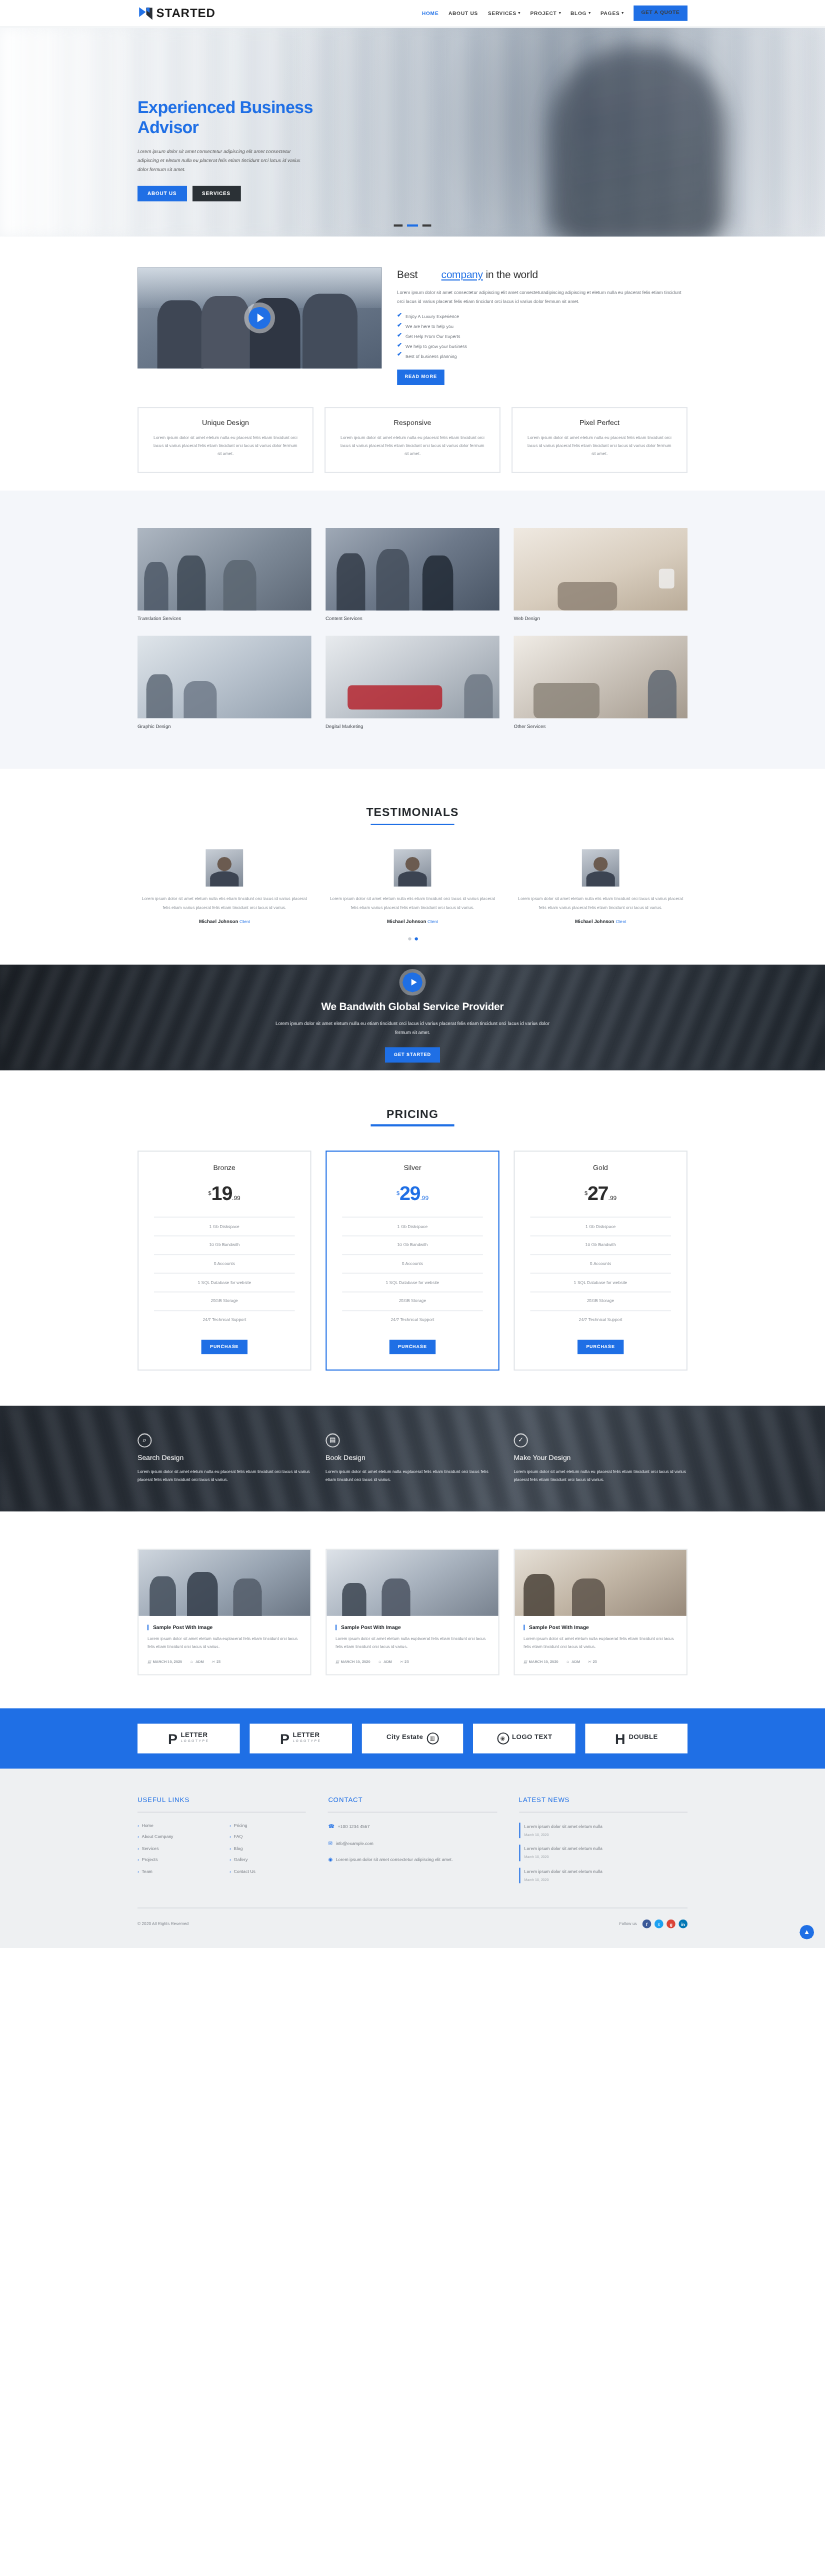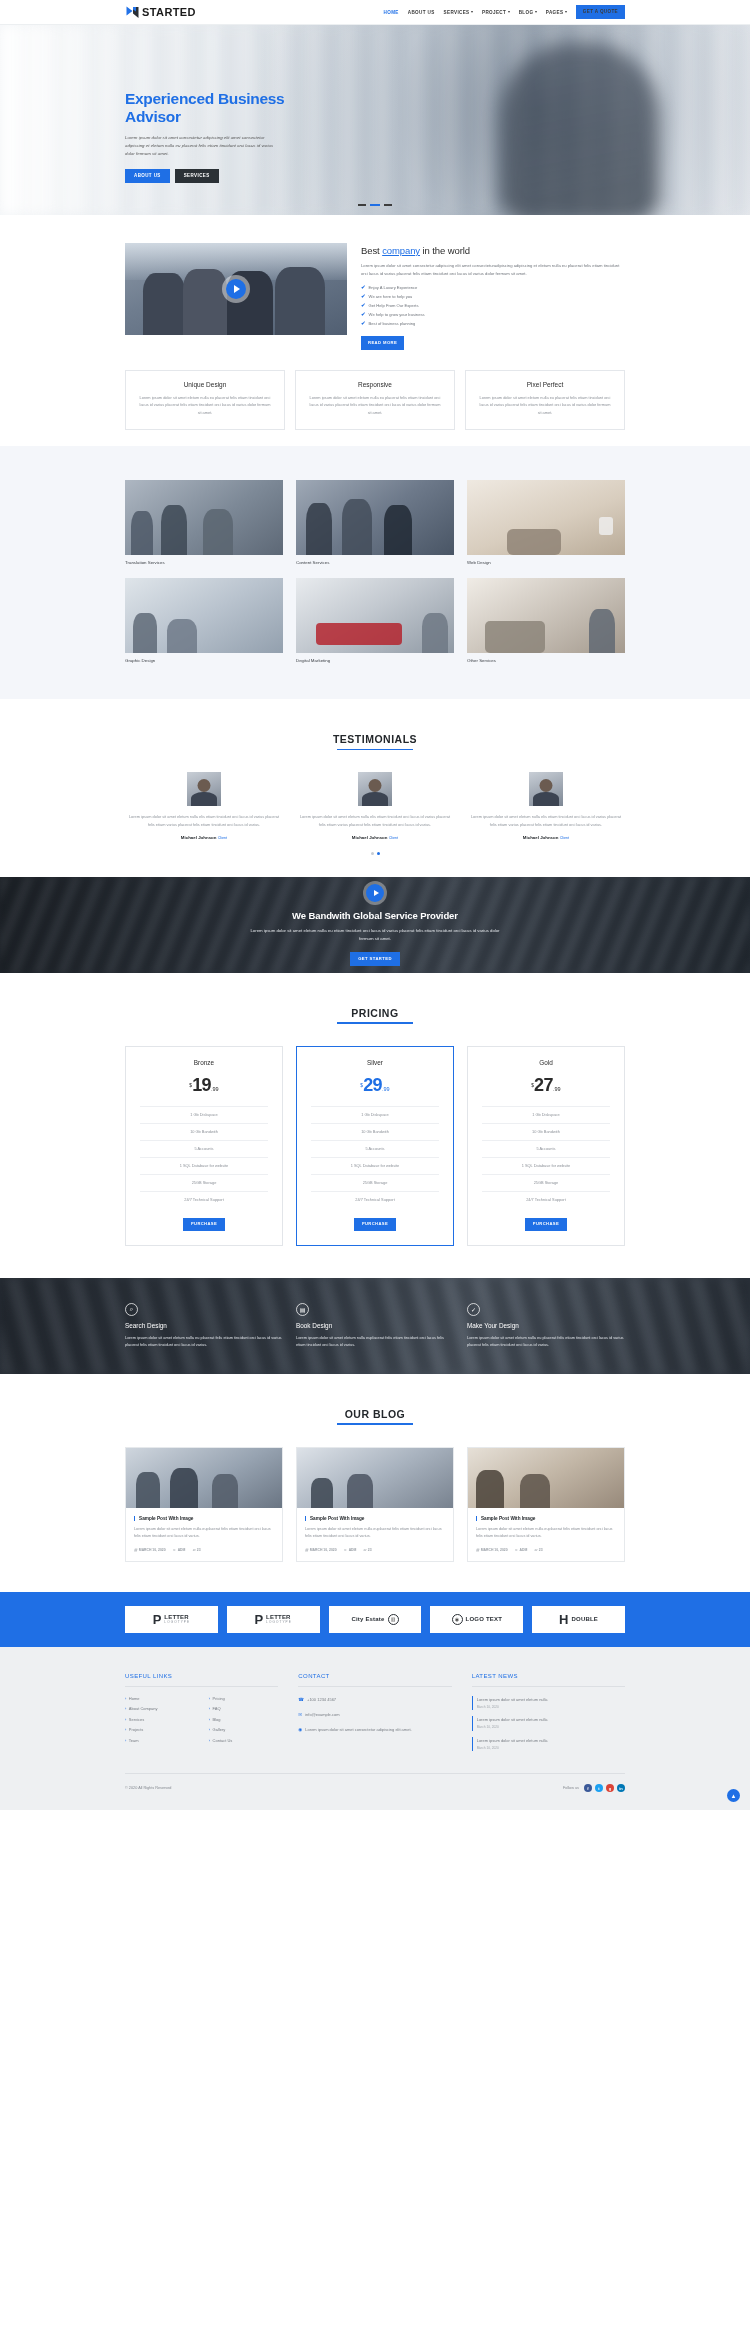--- a/index.html
+++ b/index.html
@@ -95,21 +95,21 @@
   .about-img .p4 { left:150px; width:50px; height:68px; background:#434c5b; }
   .play {
     position:absolute; left:50%; top:50%; transform:translate(-50%,-50%);
     width:20px; height:20px; border-radius:50%; background:#1f6fe5;
     box-shadow:0 0 0 4px rgba(255,255,255,.45);
     display:flex; align-items:center; justify-content:center;
   }
   .play span { width:0;height:0;border-left:6px solid #fff;border-top:4px solid transparent;border-bottom:4px solid transparent;margin-left:2px; }
   .about-txt { flex:1; padding-top:2px; }
   .about-txt h2 { font-size:9.5px; font-weight:normal; color:#2b2b2b; letter-spacing:-0.1px; }
-  .about-txt h2 .lnk { color:#1f6fe5; text-decoration:underline; }
+  .about-txt h2 .lnk { color:#1f6fe5; text-decoration:underline;margin-left:19px; }
   .about-txt .lead { font-size:4.2px; line-height:1.9; color:#70757c; margin-top:6px; }
   .checks { margin-top:7px; }
   .checks li { list-style:none; font-size:4.1px; color:#6e737a; margin-bottom:3.4px; display:flex; align-items:center; gap:3px; }
   .tick { color:#1f6fe5; font-size:5.5px; font-weight:bold; line-height:1; }
   .readmore {
     display:inline-block; margin-top:7px; background:#1f6fe5; color:#fff;
     font-size:4.2px; font-weight:bold; letter-spacing:0.4px; padding:4.5px 7px;
     text-transform:uppercase; text-decoration:none; line-height:1;
   }
 
@@ -588,21 +588,20 @@
             <span>✓</span>
           </div>
         <h4>Make Your Design</h4>
         <p>Lorem ipsum dolor sit amet eletum nulla eu placerat felis etiam tincidunt orci lacus id varius placerat felis etiam tincidunt orci lacus id varius.</p>
       </div>
     </div>
   </section>
 
   <section class="blog">
     <div class="container">
-      <h2 class="sec-title">OUR BLOG</h2>
       <div class="bg-grid">
         <div class="bcard">
           <div class="bimg b1">
               <i></i>
               <i></i>
               <i></i>
             </div>
           <div class="bbody">
             <div class="btitle">Sample Post With Image</div>
             <p class="bexc">Lorem ipsum dolor sit amet eletum nulla euplacerat felis etiam tincidunt orci lacus felis etiam tincidunt orci lacus id varius.</p>

